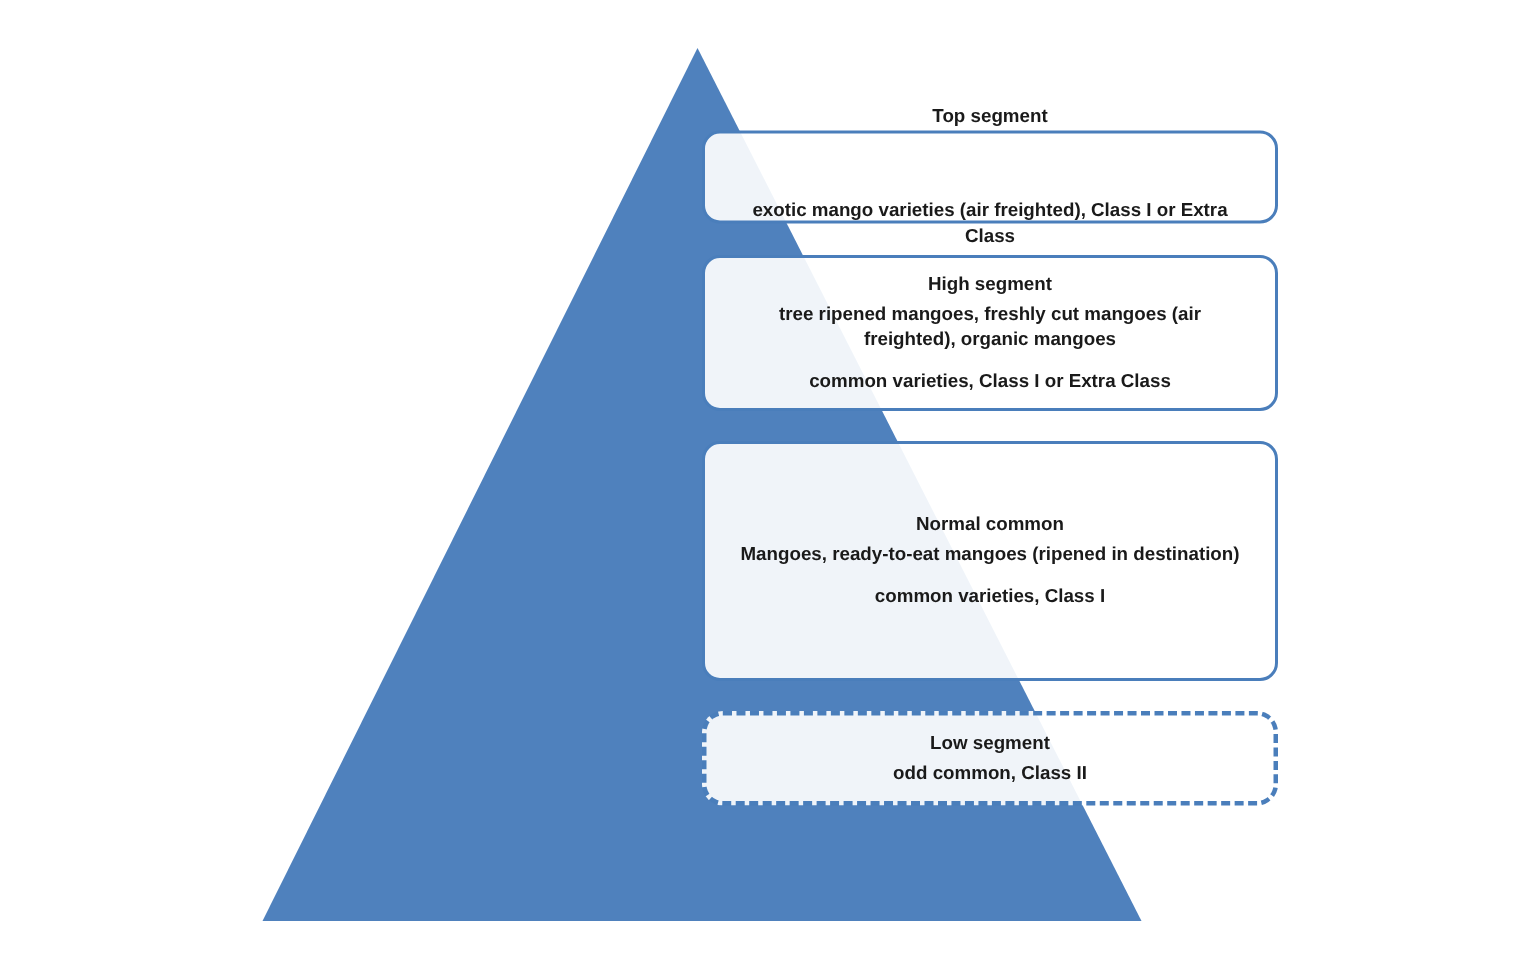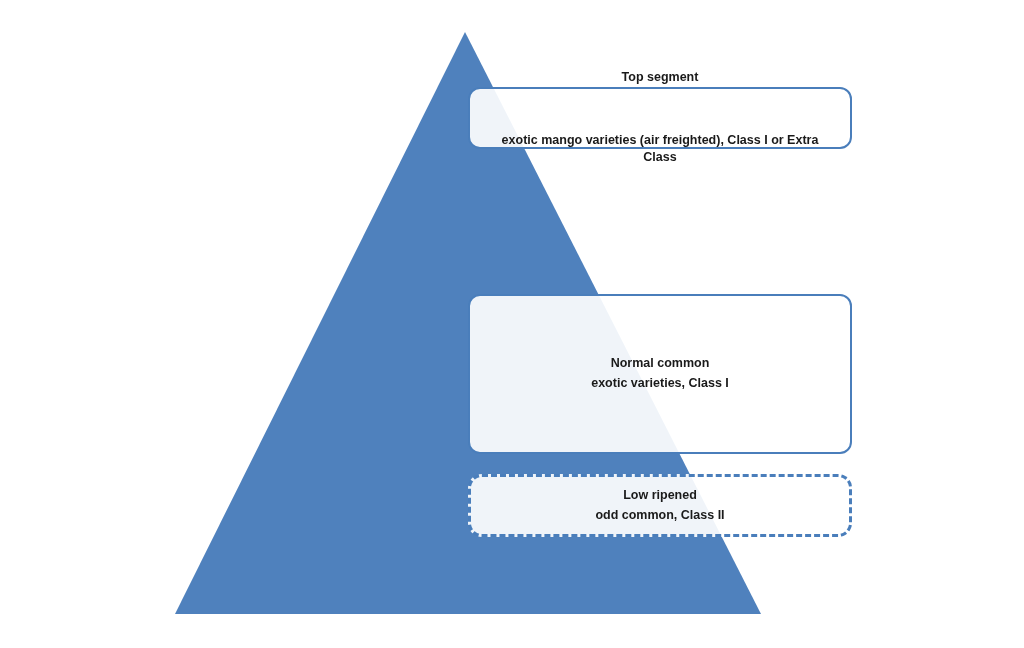--- a/index.html
+++ b/index.html
@@ -75,24 +75,30 @@
 
   <svg id="pyramid-svg" viewBox="0 0 1024 648" xmlns="http://www.w3.org/2000/svg">
     <polygon points="465,32 761,614 175,614" fill="#4F81BD"></polygon>
   </svg>
 
   <div class="segment-box solid" id="box-top">
     <div class="seg-title">Top segment</div>
     <div class="seg-line">exotic mango varieties (air freighted), Class I or Extra Class</div>
   </div>
 
+  <div class="segment-box solid" id="box-high">
+    <div class="seg-title">High segment</div>
+    <div class="seg-line">tree ripened mangoes, freshly cut mangoes (air freighted), organic mangoes</div>
+    <div class="seg-line">common varieties, Class I or Extra Class</div>
+  </div>
 
   <div class="segment-box solid" id="box-normal">
     <div class="seg-title">Normal common</div>
-    <div class="seg-line">exotic varieties, Class I</div>
+    <div class="seg-line">Mangoes, ready-to-eat mangoes (ripened in destination)</div>
+    <div class="seg-line">common varieties, Class I</div>
   </div>
 
   <div class="segment-box dashed" id="box-low">
-    <div class="seg-title">Low ripened</div>
+    <div class="seg-title">Low segment</div>
     <div class="seg-line">odd common, Class II</div>
   </div>
 
 </div>
 
 </body></html>

